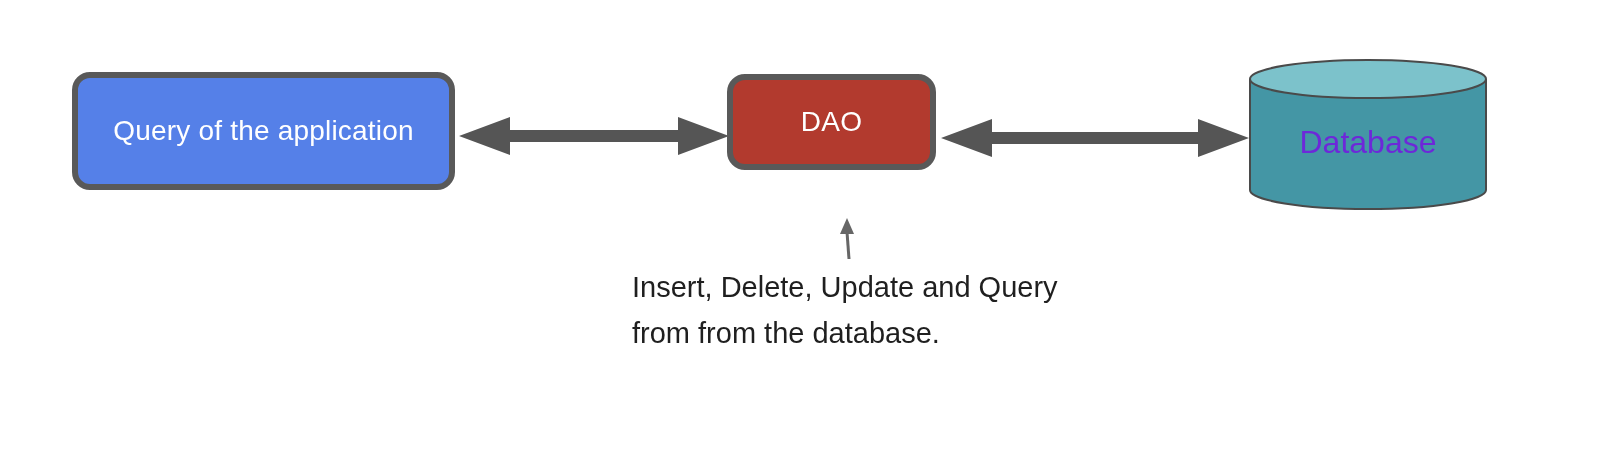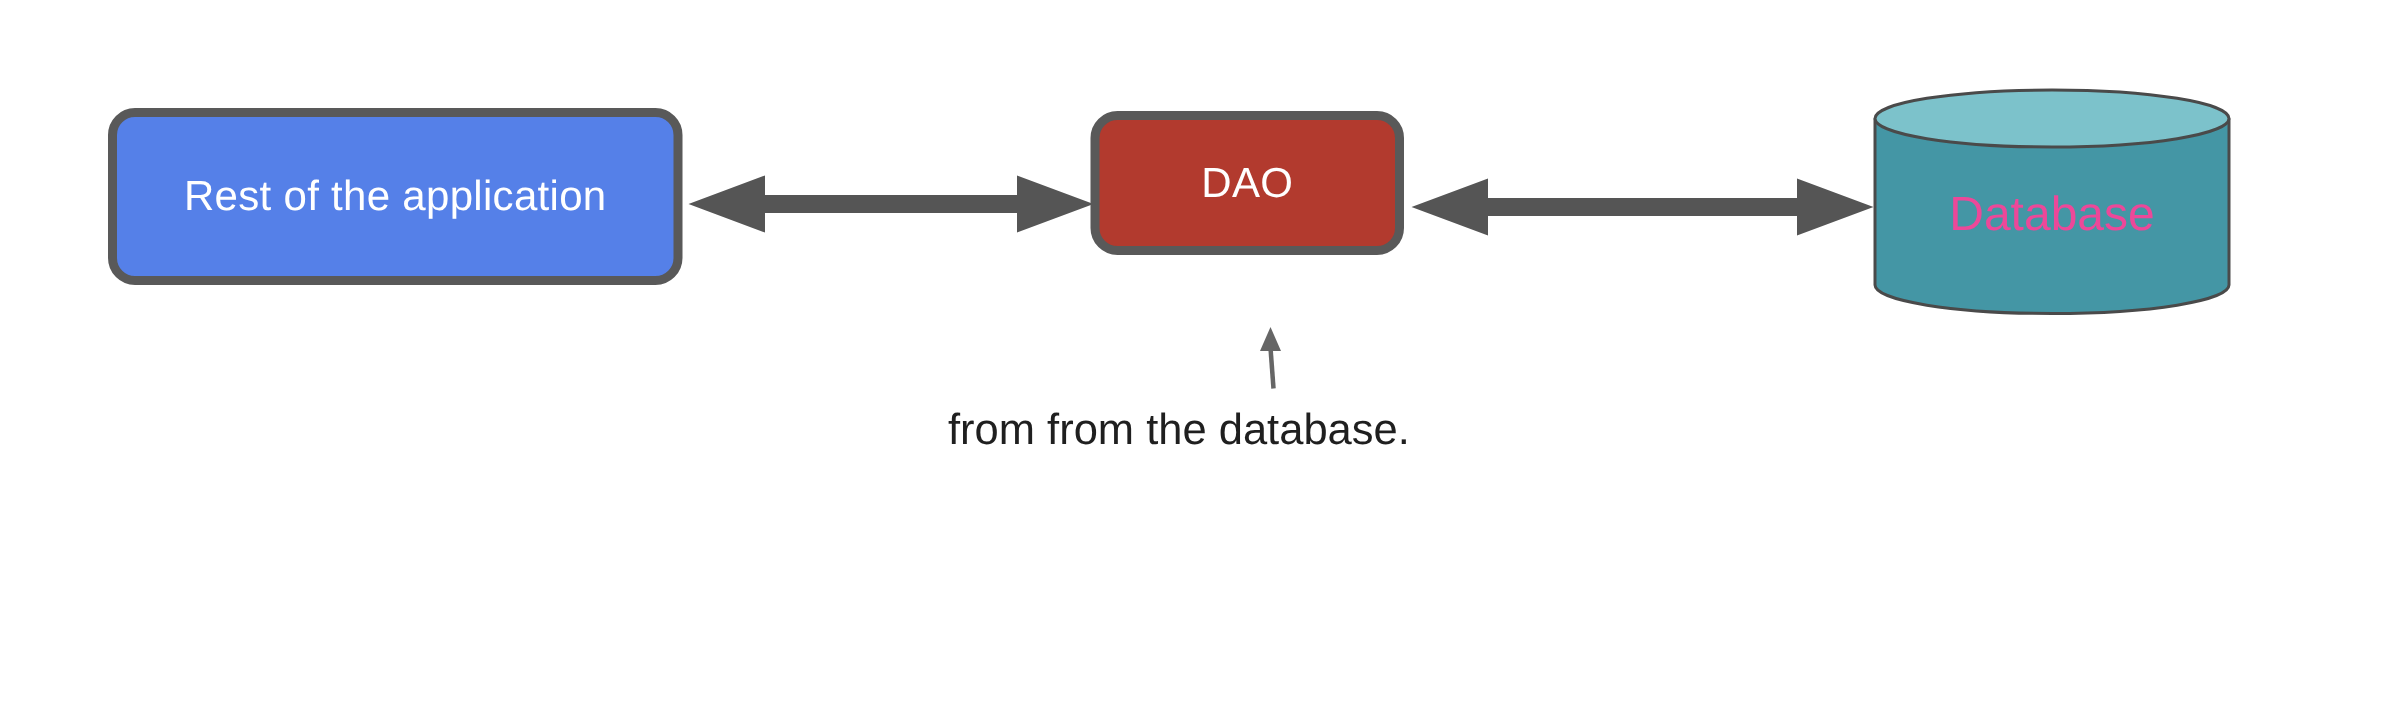--- a/index.html
+++ b/index.html
@@ -51,21 +51,21 @@
     position: absolute;
     left: 1247px;
     top: 57px;
   }
   .db-label {
     position: absolute;
     left: 1247px;
     top: 124px;
     width: 242px;
     text-align: center;
-    color: #ec4899;
+    color: #6d28d9;
     font-size: 32px;
   }
   .up-arrow-svg {
     position: absolute;
     left: 826px;
     top: 214px;
   }
   .annotation {
     position: absolute;
     left: 632px;
@@ -75,21 +75,21 @@
     line-height: 46px;
     white-space: nowrap;
   }
 </style>
 </head>
 <body>
 
 <div class="canvas">
 
   <div class="node-box app-box">
-    <span>Rest of the application</span>
+    <span>Query of the application</span>
   </div>
 
   <svg class="arrow-svg arrow-1" width="272" height="40" viewBox="0 0 272 40">
     <polygon points="1,20 52,1 52,14 220,14 220,1 271,20 220,39 220,26 52,26 52,39" fill="#555555"></polygon>
   </svg>
 
   <div class="node-box dao-box">
     <span>DAO</span>
   </div>
 
@@ -102,16 +102,17 @@
     <ellipse stroke="#4a4a4a" stroke-width="2" cx="121" cy="22" rx="118" ry="19" fill="#7cc2cb"></ellipse>
   </svg>
   <div class="db-label">Database</div>
 
   <svg class="up-arrow-svg" width="34" height="50" viewBox="0 0 34 50">
     <polygon points="21,4 28,20 14,20" fill="#666666"></polygon>
     <line x1="21" y1="18" x2="23" y2="45" stroke-width="3" stroke="#666666"></line>
   </svg>
 
   <div class="annotation">
+    <div>Insert, Delete, Update and Query</div>
     <div>from from the database.</div>
   </div>
 
 </div>
 
 </body></html>

